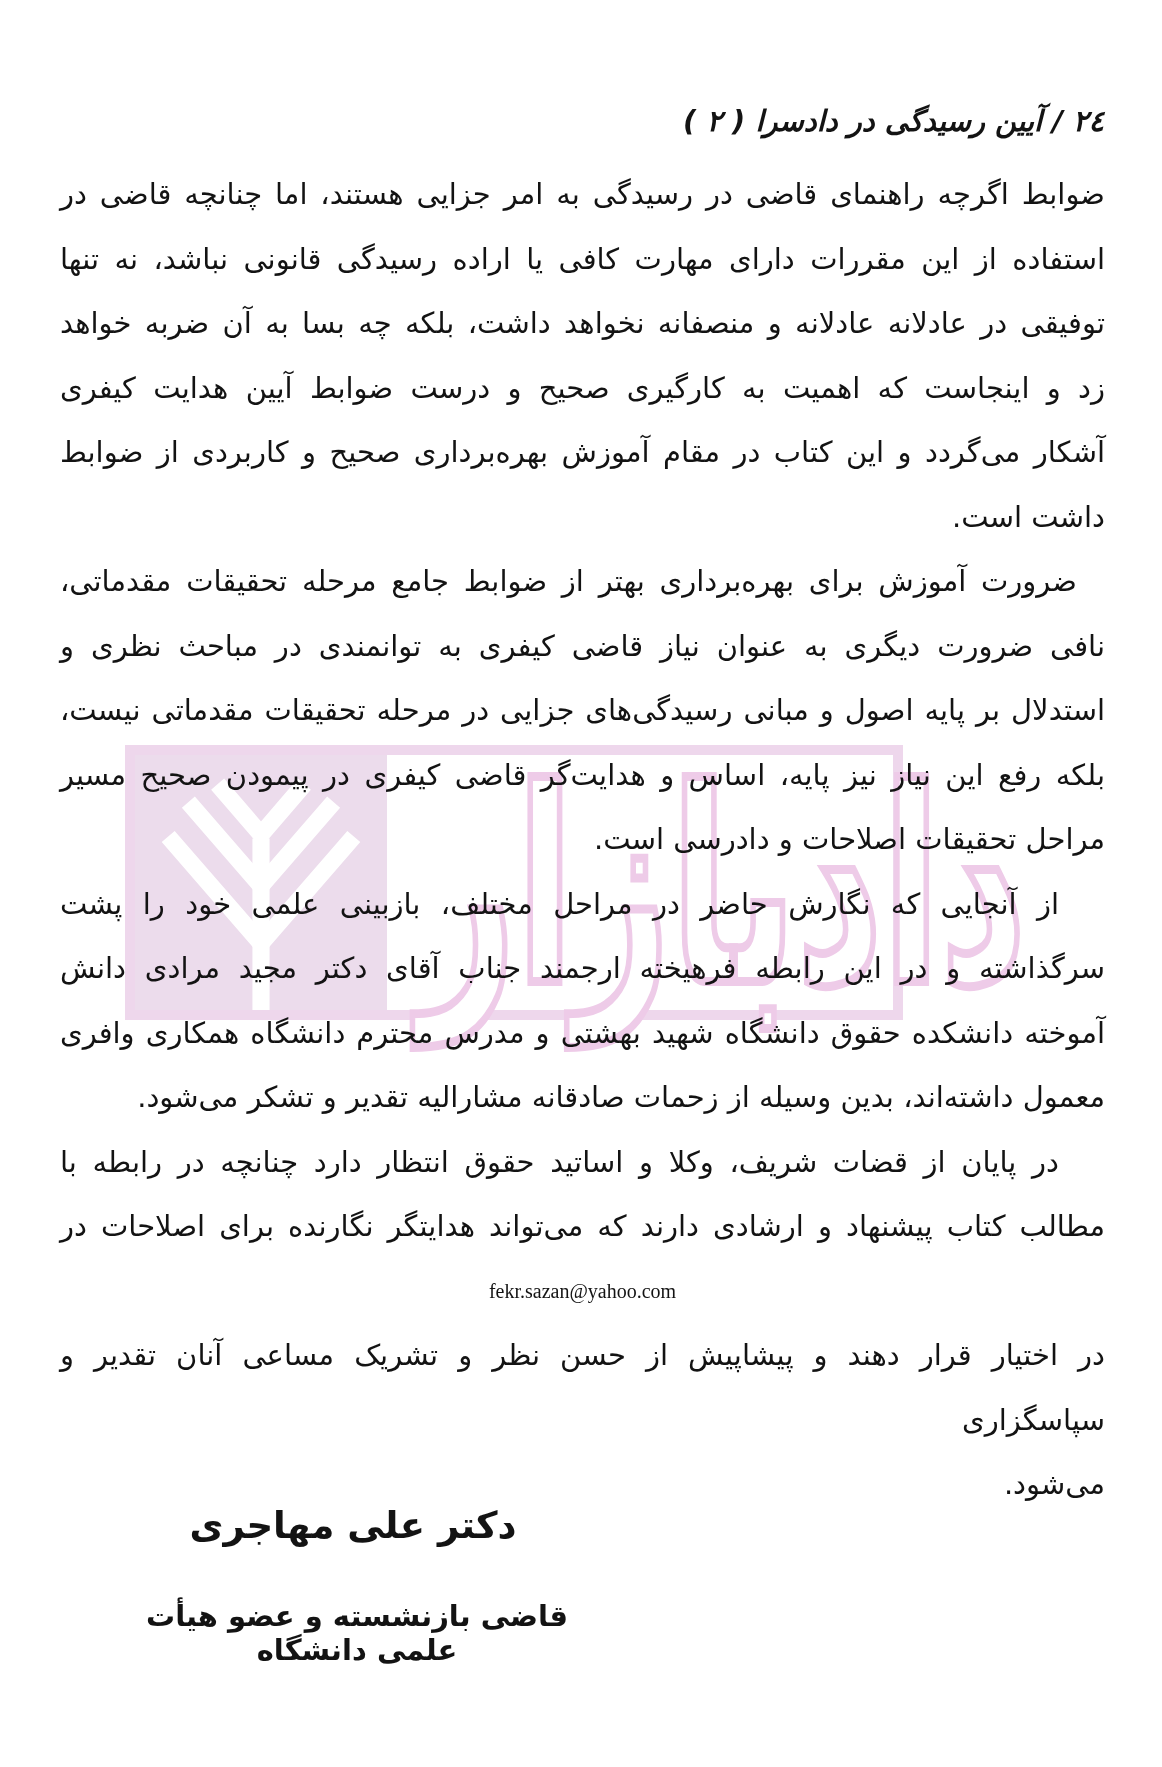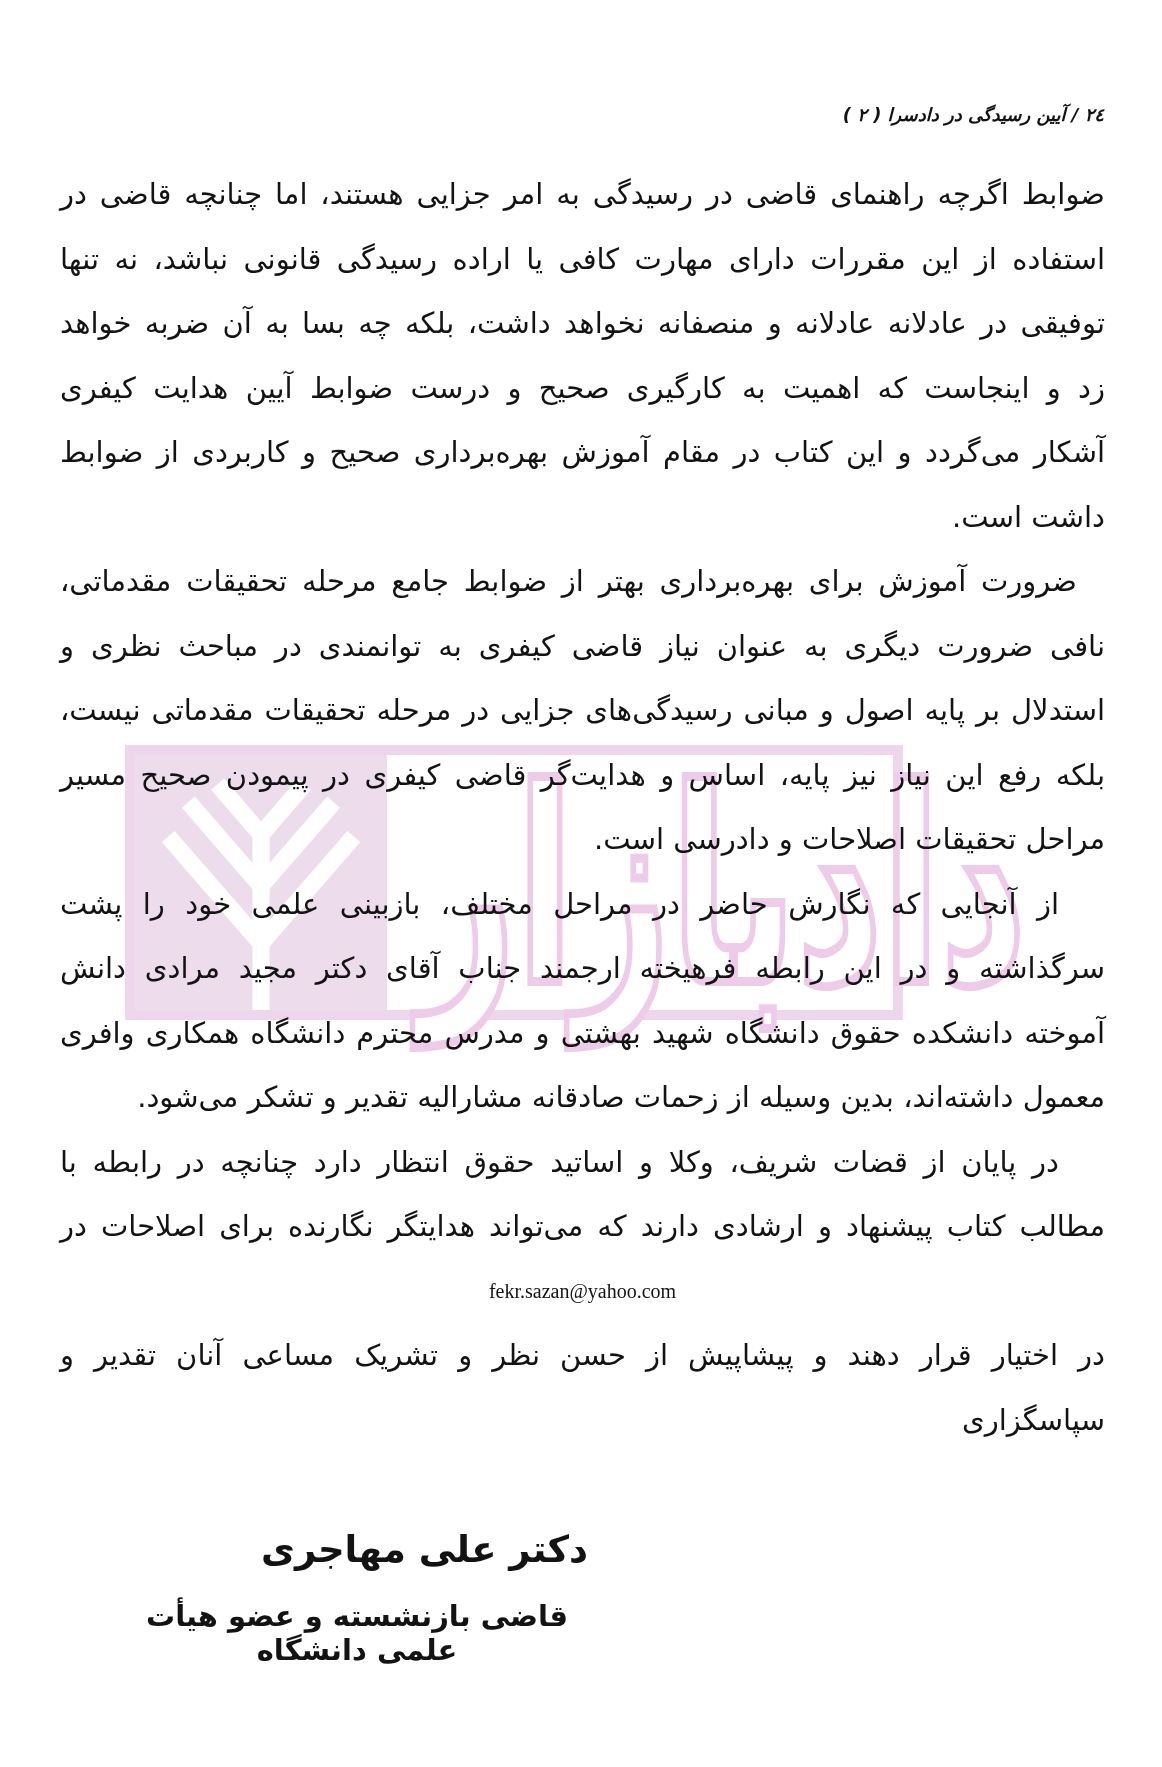--- a/index.html
+++ b/index.html
@@ -4,21 +4,21 @@
 <style>
   html,body{margin:0;padding:0;background:#888;}
   .page{
     position:relative;width:1162px;height:1767px;background:#ffffff;
     font-family:"DejaVu Sans",sans-serif;color:#131313;direction:rtl;overflow:hidden;
     margin:0 auto;
   }
   
   .hdr{
     position:absolute;top:104px;right:58px;
-    font-size:18px;font-weight:bold;font-style:italic;letter-spacing:.5px;
+    font-size:29px;font-weight:bold;font-style:italic;letter-spacing:.5px;
     z-index:3;
   }
   
   .wm{position:absolute;top:745px;left:125px;width:778px;height:275px;
       box-sizing:border-box;border:10px solid #eed7ec;background:#ffffff;
       display:flex;flex-direction:row;direction:ltr;z-index:1;}
   .wm-logo{width:252px;background:#ecdcec;display:flex;align-items:flex-end;justify-content:center;overflow:hidden;}
   .wm-word-area{flex:1;background:#ffffff;}
   .wm-word{
     position:absolute;top:738px;left:362px;width:722px;height:300px;z-index:1;
@@ -35,21 +35,21 @@
   .ln{text-align:justify;text-align-last:justify;}
   .ln.end{text-align:right;text-align-last:right;}
   .ln.ind1{padding-right:28px;}
   .ln.ind2{padding-right:46px;}
   .ln.email{
     text-align:center;text-align-last:center;direction:ltr;
     font-family:"Liberation Serif","DejaVu Serif",serif;font-size:20px;
   }
   
   .sig-name{position:absolute;top:1504px;left:118px;width:470px;z-index:2;
-    font-size:37px;font-weight:bold;margin-top:24px;}
+    text-align:center;font-size:37px;font-weight:bold;}
   .sig-title{position:absolute;top:1599px;left:118px;width:478px;z-index:2;
     text-align:center;font-size:29px;font-weight:bold;}
 </style>
 </head>
 <body>
 
 <div class="page">
 
   <div class="hdr">٢٤ / آیین رسیدگی در دادسرا ( ٢ )</div>
 
@@ -81,18 +81,19 @@
     <div class="ln">بلکه رفع این نیاز نیز پایه، اساس و هدایت‌گر قاضی کیفری در پیمودن صحیح مسیر</div>
     <div class="ln end">مراحل تحقیقات اصلاحات و دادرسی است.</div>
     <div class="ln ind2">از آنجایی که نگارش حاضر در مراحل مختلف، بازبینی علمی خود را پشت</div>
     <div class="ln">سرگذاشته و در این رابطه فرهیخته ارجمند جناب آقای دکتر مجید مرادی دانش</div>
     <div class="ln">آموخته دانشکده حقوق دانشگاه شهید بهشتی و مدرس محترم دانشگاه همکاری وافری</div>
     <div class="ln end">معمول داشته‌اند، بدین وسیله از زحمات صادقانه مشارالیه تقدیر و تشکر می‌شود.</div>
     <div class="ln ind2">در پایان از قضات شریف، وکلا و اساتید حقوق انتظار دارد چنانچه در رابطه با</div>
     <div class="ln">مطالب کتاب پیشنهاد و ارشادی دارند که می‌تواند هدایتگر نگارنده برای اصلاحات در</div>
     <div class="ln email">fekr.sazan@yahoo.com</div>
     <div class="ln">در اختیار قرار دهند و پیشاپیش از حسن نظر و تشریک مساعی آنان تقدیر و سپاسگزاری</div>
+    <div class="ln end">می‌شود.</div>
   </div>
 
   <div class="sig-name">دکتر علی مهاجری</div>
   <div class="sig-title">قاضی بازنشسته و عضو هیأت علمی دانشگاه</div>
 
 </div>
 
 </body></html>

